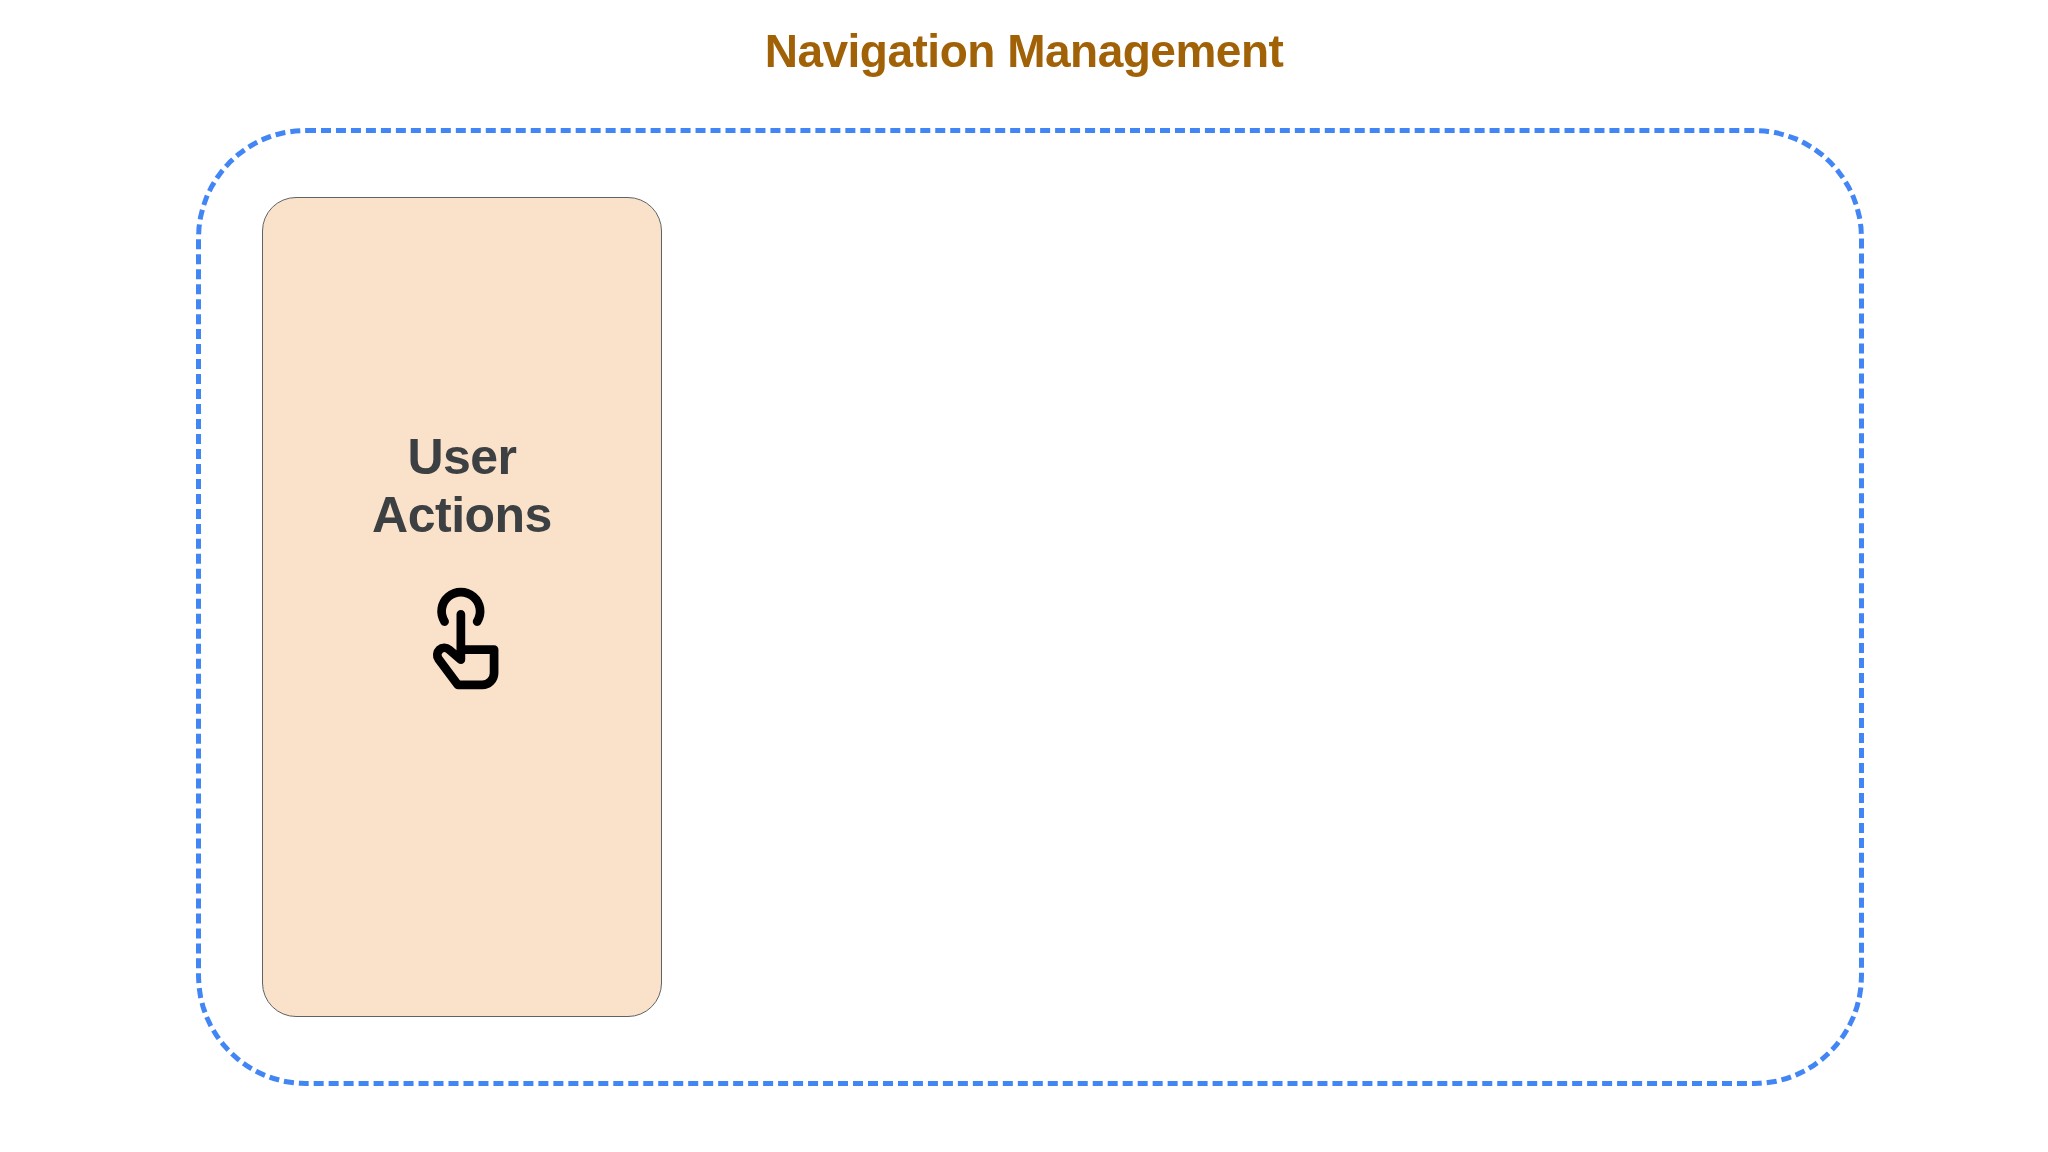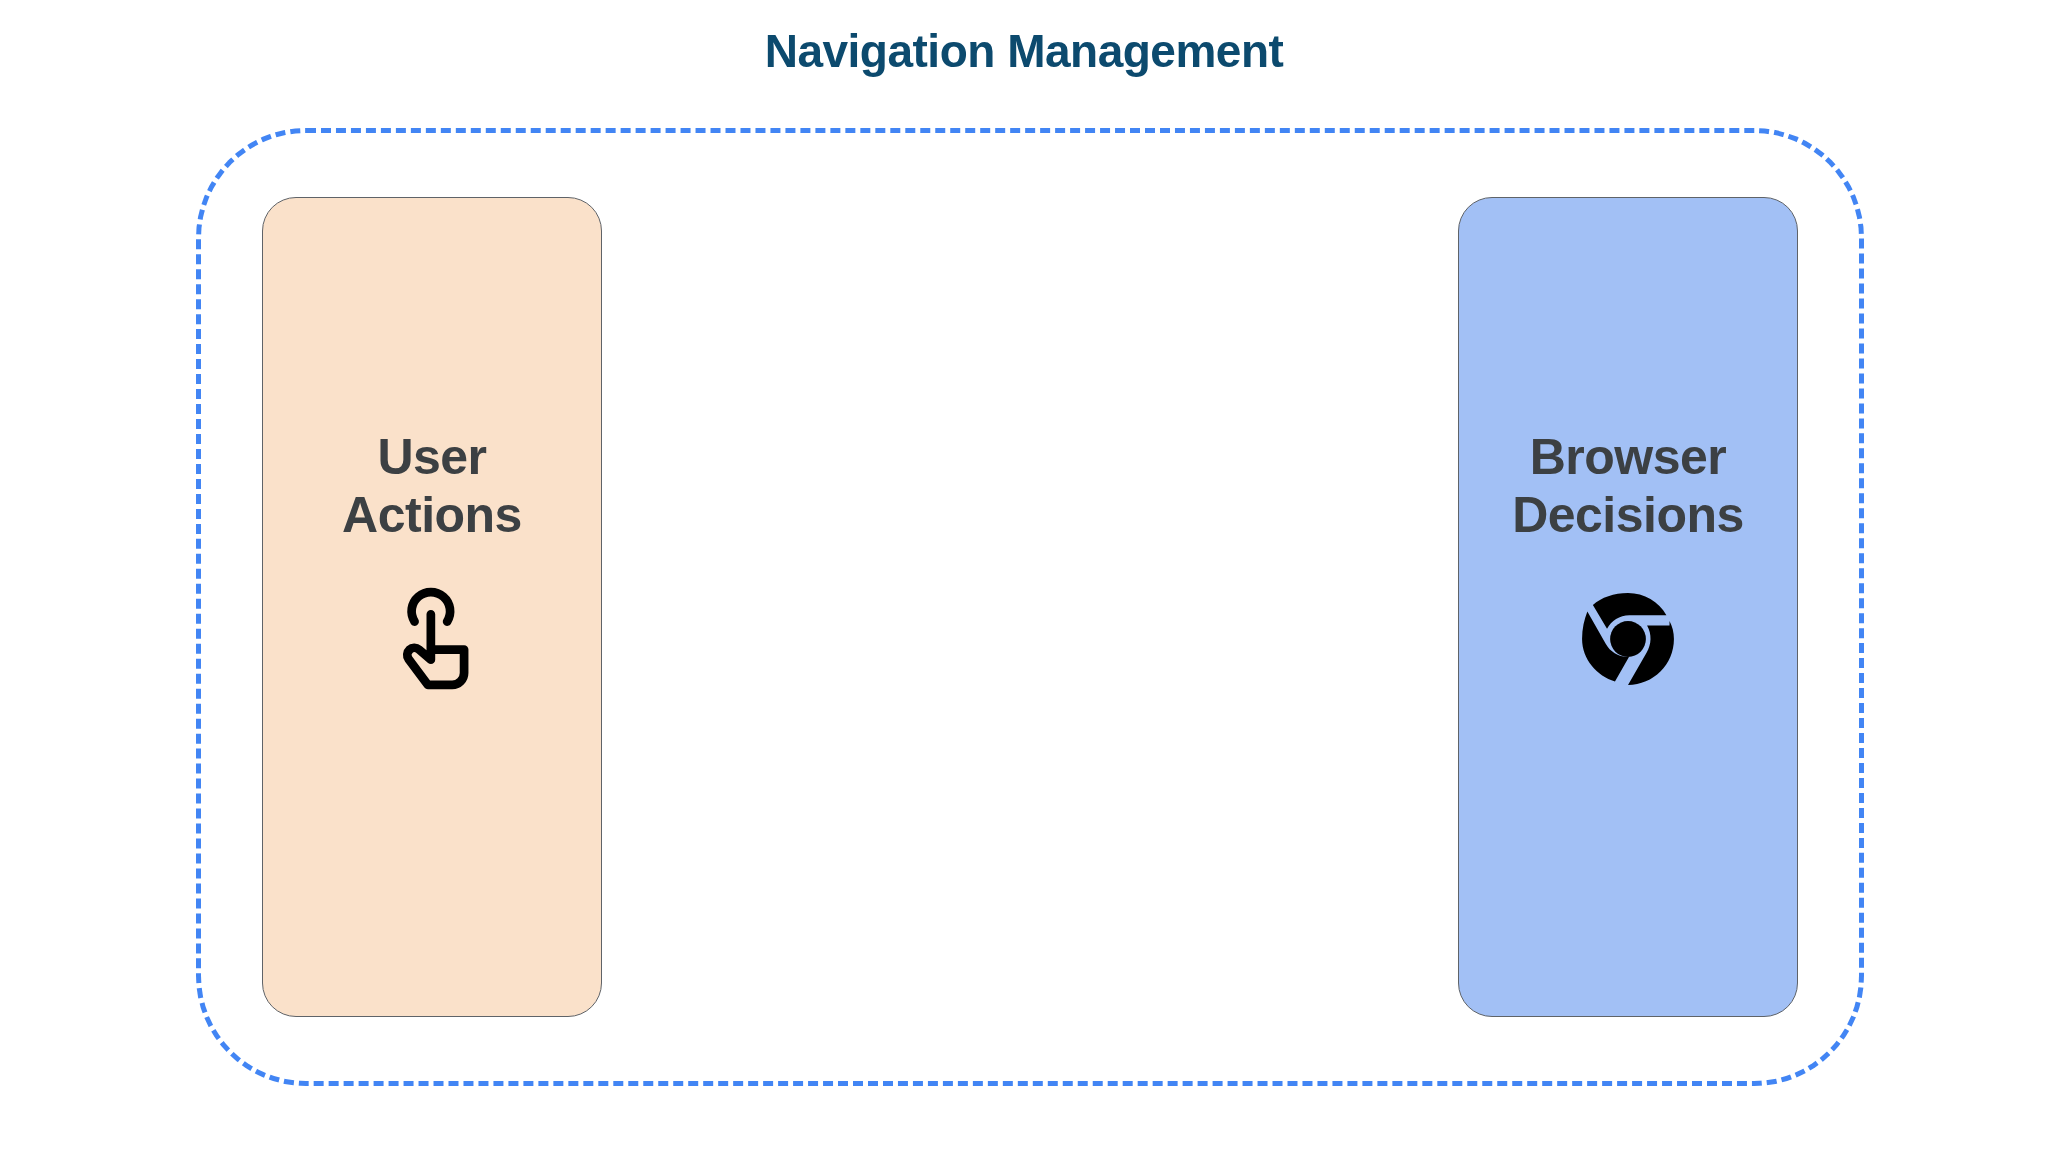--- a/index.html
+++ b/index.html
@@ -17,21 +17,21 @@
 
   
   #diagram-title {
     position: absolute;
     top: 24px;
     left: 0;
     width: 2048px;
     text-align: center;
     font-size: 46px;
     font-weight: bold;
-    color: #0c4a6e;
+    color: #a16207;
     letter-spacing: -0.5px;
     line-height: 1.2;
   }
 
   
   #group-container {
     position: absolute;
     left: 196px;
     top: 128px;
     width: 1668px;
@@ -50,21 +50,21 @@
     height: 958px;
     display: flex;
     flex-direction: row;
     align-items: center;
     justify-content: space-between;
     padding: 0 66px;
     box-sizing: border-box;
   }
 
   .card {
-    width: 340px;
+    width: 400px;
     height: 820px;
     border-radius: 34px;
     border: 1.5px solid #5f6368;
     box-sizing: border-box;
     display: flex;
     flex-direction: column;
     align-items: center;
     justify-content: flex-start;
     position: relative;
   }
@@ -103,29 +103,15 @@
     <div class="card-label" style="color: rgb(60, 64, 67);">User
 Actions</div>
     <div class="card-icon">
       <svg viewBox="0 0 24 24" width="110" height="110" fill="none" stroke="#000" stroke-width="1.9" stroke-linecap="round" stroke-linejoin="round">
         <path d="M8.2 8.2a4.2 4.2 0 1 1 7.1 0"></path>
         <path d="M11.75 6.6 v9.9 l-2.6 -2.2 a1.55 1.55 0 0 0 -2.25 2.1 L11.1 22 h5.3 a2.6 2.6 0 0 0 2.6 -2.6 v-5.1 h-7.25" fill="none"></path>
       </svg>
     </div>
   </div>
 
-  <div class="card" id="card-browser-decisions" style="background: rgb(162, 192, 245); border-color: rgb(95, 99, 104);">
-    <div class="card-label" style="color: rgb(60, 64, 67);">Browser
-Decisions</div>
-    <div class="card-icon">
-      <svg viewBox="0 0 48 48" width="106" height="106">
-        <g fill="#000000">
-          <path d="M24 3.2c7.4 0 13.9 4 17.4 10.0H24.6c-4.4 0-8.2 2.5-10.1 6.2L8.1 8.6C11.9 5.2 17.7 3.2 24 3.2z"></path>
-          <path d="M5.6 11.6l8.3 14.5c2.1 3.8 6.1 6.2 10.6 5.9l-6.4 11.2C10.0 40.8 3.2 33.2 3.2 24c0-4.6 1.0-8.8 2.4-12.4z"></path>
-          <path d="M42.8 15.9c1.3 2.5 2.0 5.2 2.0 8.1 0 11.5-9.3 20.8-20.8 20.8l8.4-14.6c2.3-3.8 2.4-8.4.3-12.2l-.1-.1h10.2z"></path>
-          <circle cx="24" cy="24" r="8.1"></circle>
-        </g>
-      </svg>
-    </div>
-  </div>
 
 
 </div>
 
 </body></html>

